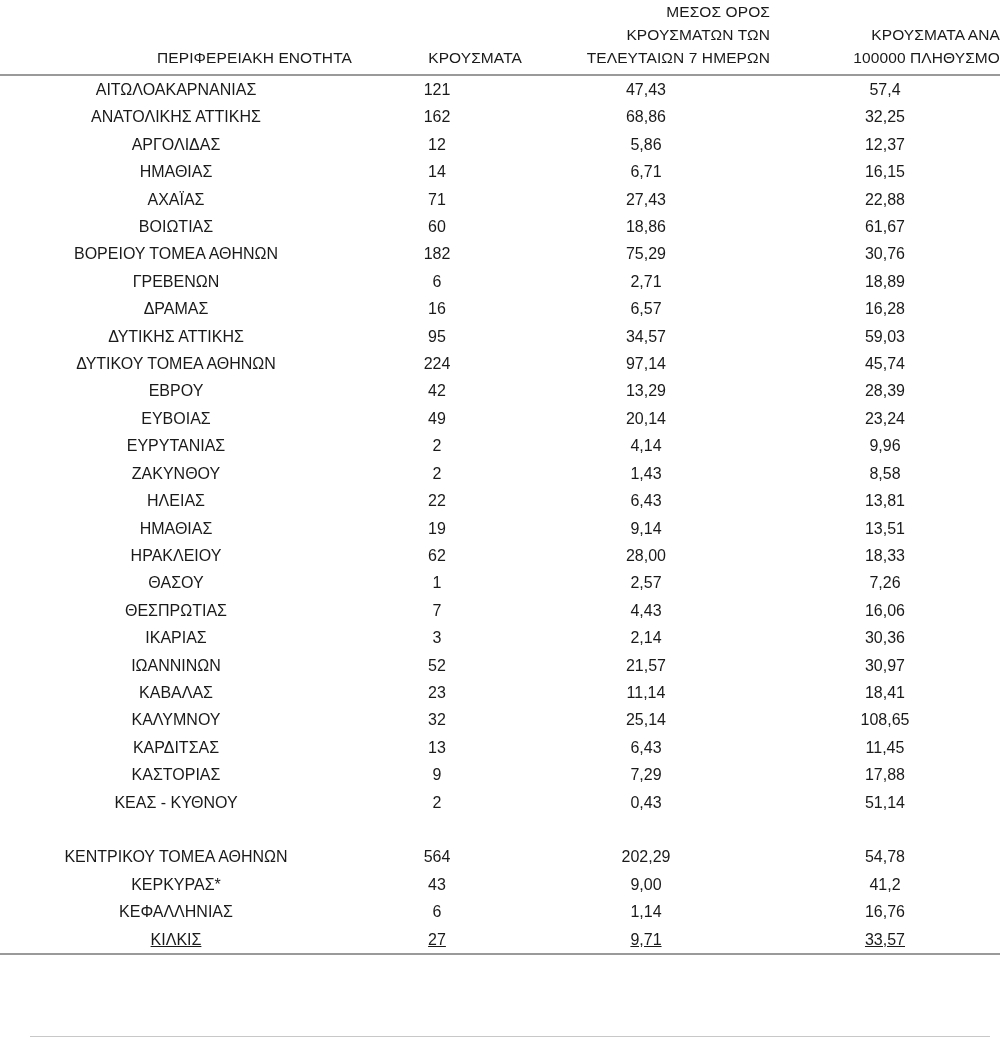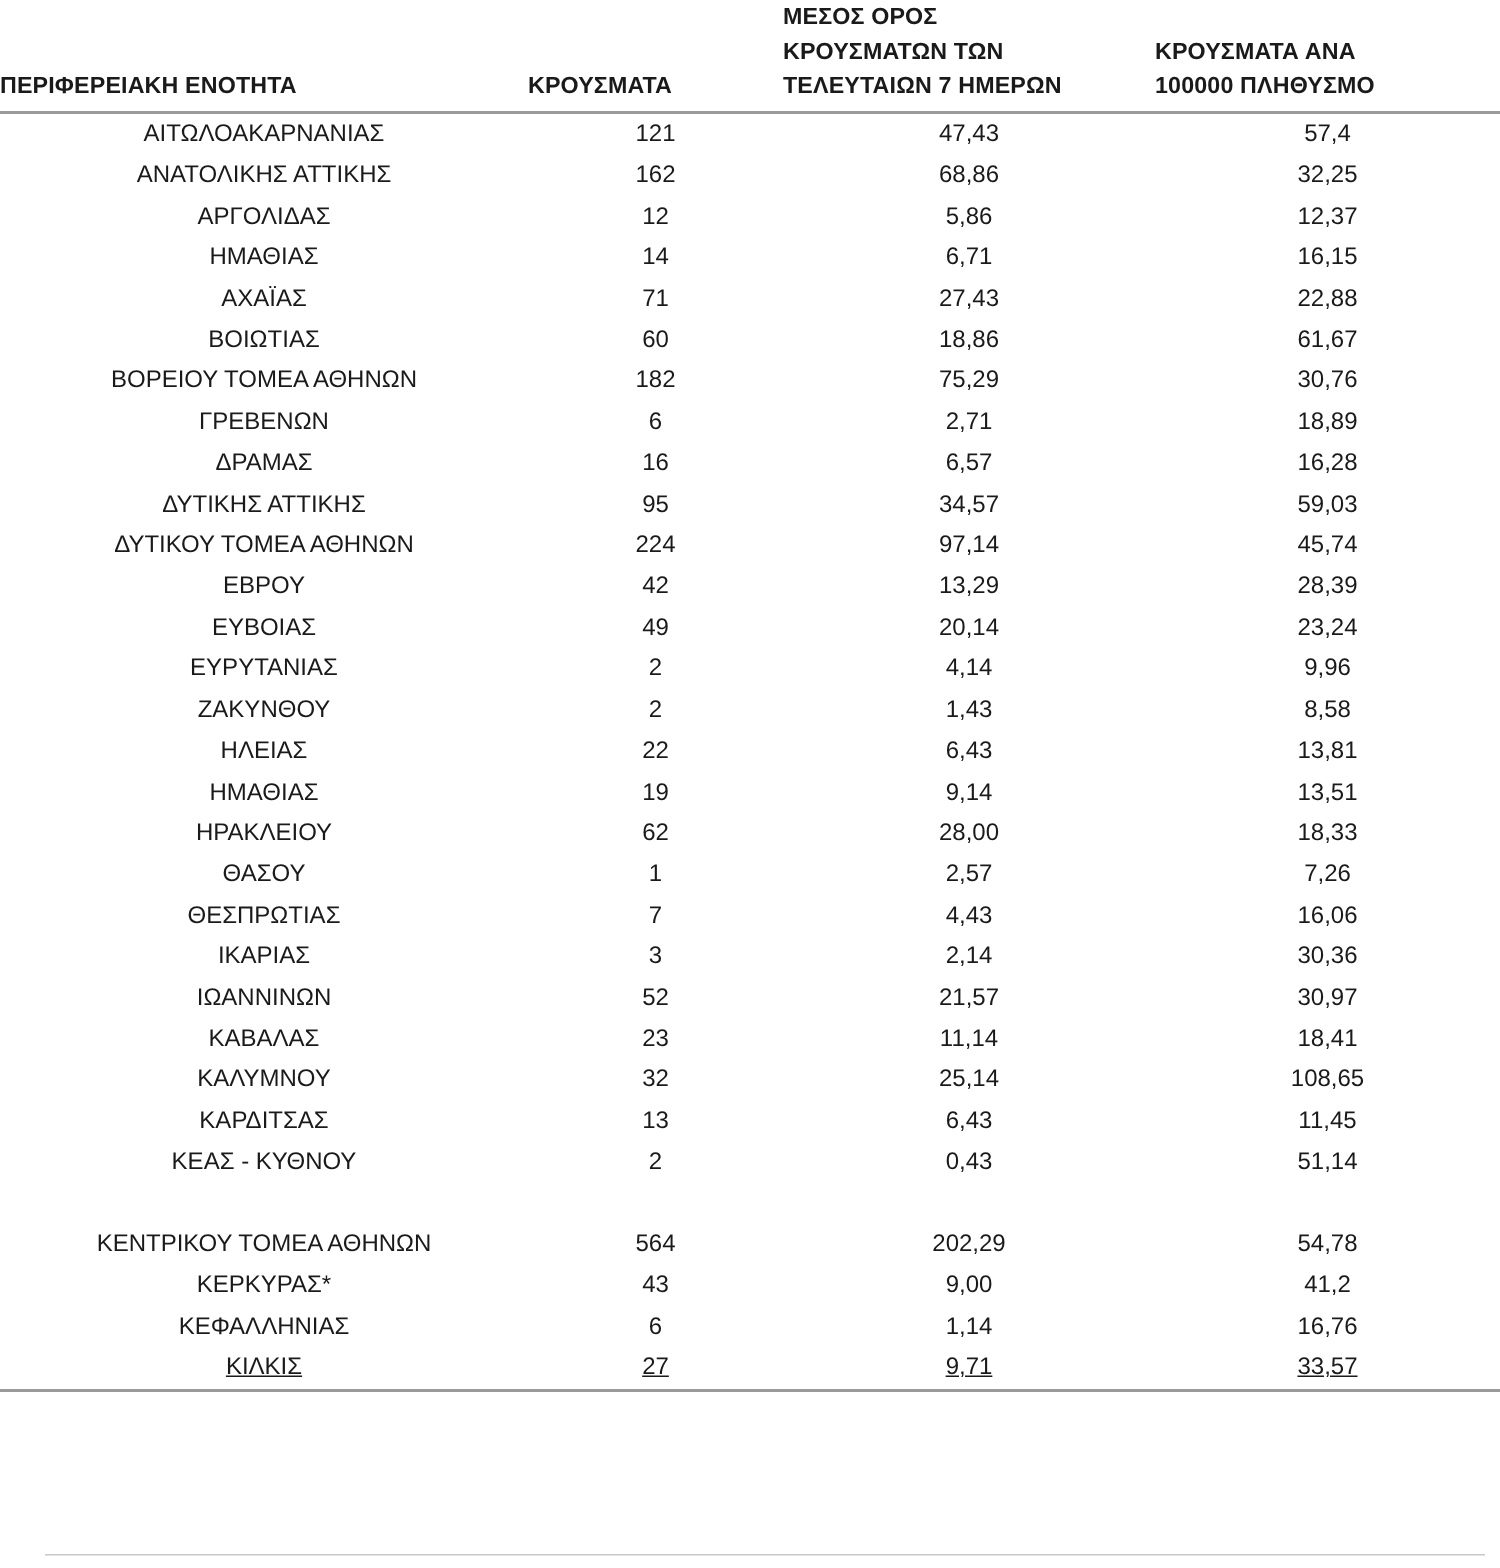--- a/index.html
+++ b/index.html
@@ -29,26 +29,26 @@
     table-layout: fixed;
   }
 
   
   col.c-region { width: 352px; }
   col.c-cases  { width: 170px; }
   col.c-avg7   { width: 248px; }
   col.c-per100 { width: 230px; }
 
   thead th {
-    font-weight: bold;
+    font-weight: normal;
     font-size: 15.5px;
     line-height: 23px;
     vertical-align: bottom;
     padding: 0 0 5px 0;
-    text-align: left;
+    text-align: right;
     letter-spacing: 0.1px;
     white-space: pre-line;
   }
 
   thead tr.header-row th {
     border-bottom: 2.5px solid #9a9a9a;
   }
 
   
   th.region-head {
@@ -253,20 +253,26 @@
           <td>25,14</td>
           <td>108,65</td>
         </tr>
         <tr class="">
           <td>ΚΑΡΔΙΤΣΑΣ</td>
           <td>13</td>
           <td>6,43</td>
           <td>11,45</td>
         </tr>
         <tr class="">
+          <td>ΚΑΣΤΟΡΙΑΣ</td>
+          <td>9</td>
+          <td>7,29</td>
+          <td>17,88</td>
+        </tr>
+        <tr class="">
           <td>ΚΕΑΣ - ΚΥΘΝΟΥ</td>
           <td>2</td>
           <td>0,43</td>
           <td>51,14</td>
         </tr>
         <tr class="spacer-row ">
           <td></td>
           <td></td>
           <td></td>
           <td></td>

